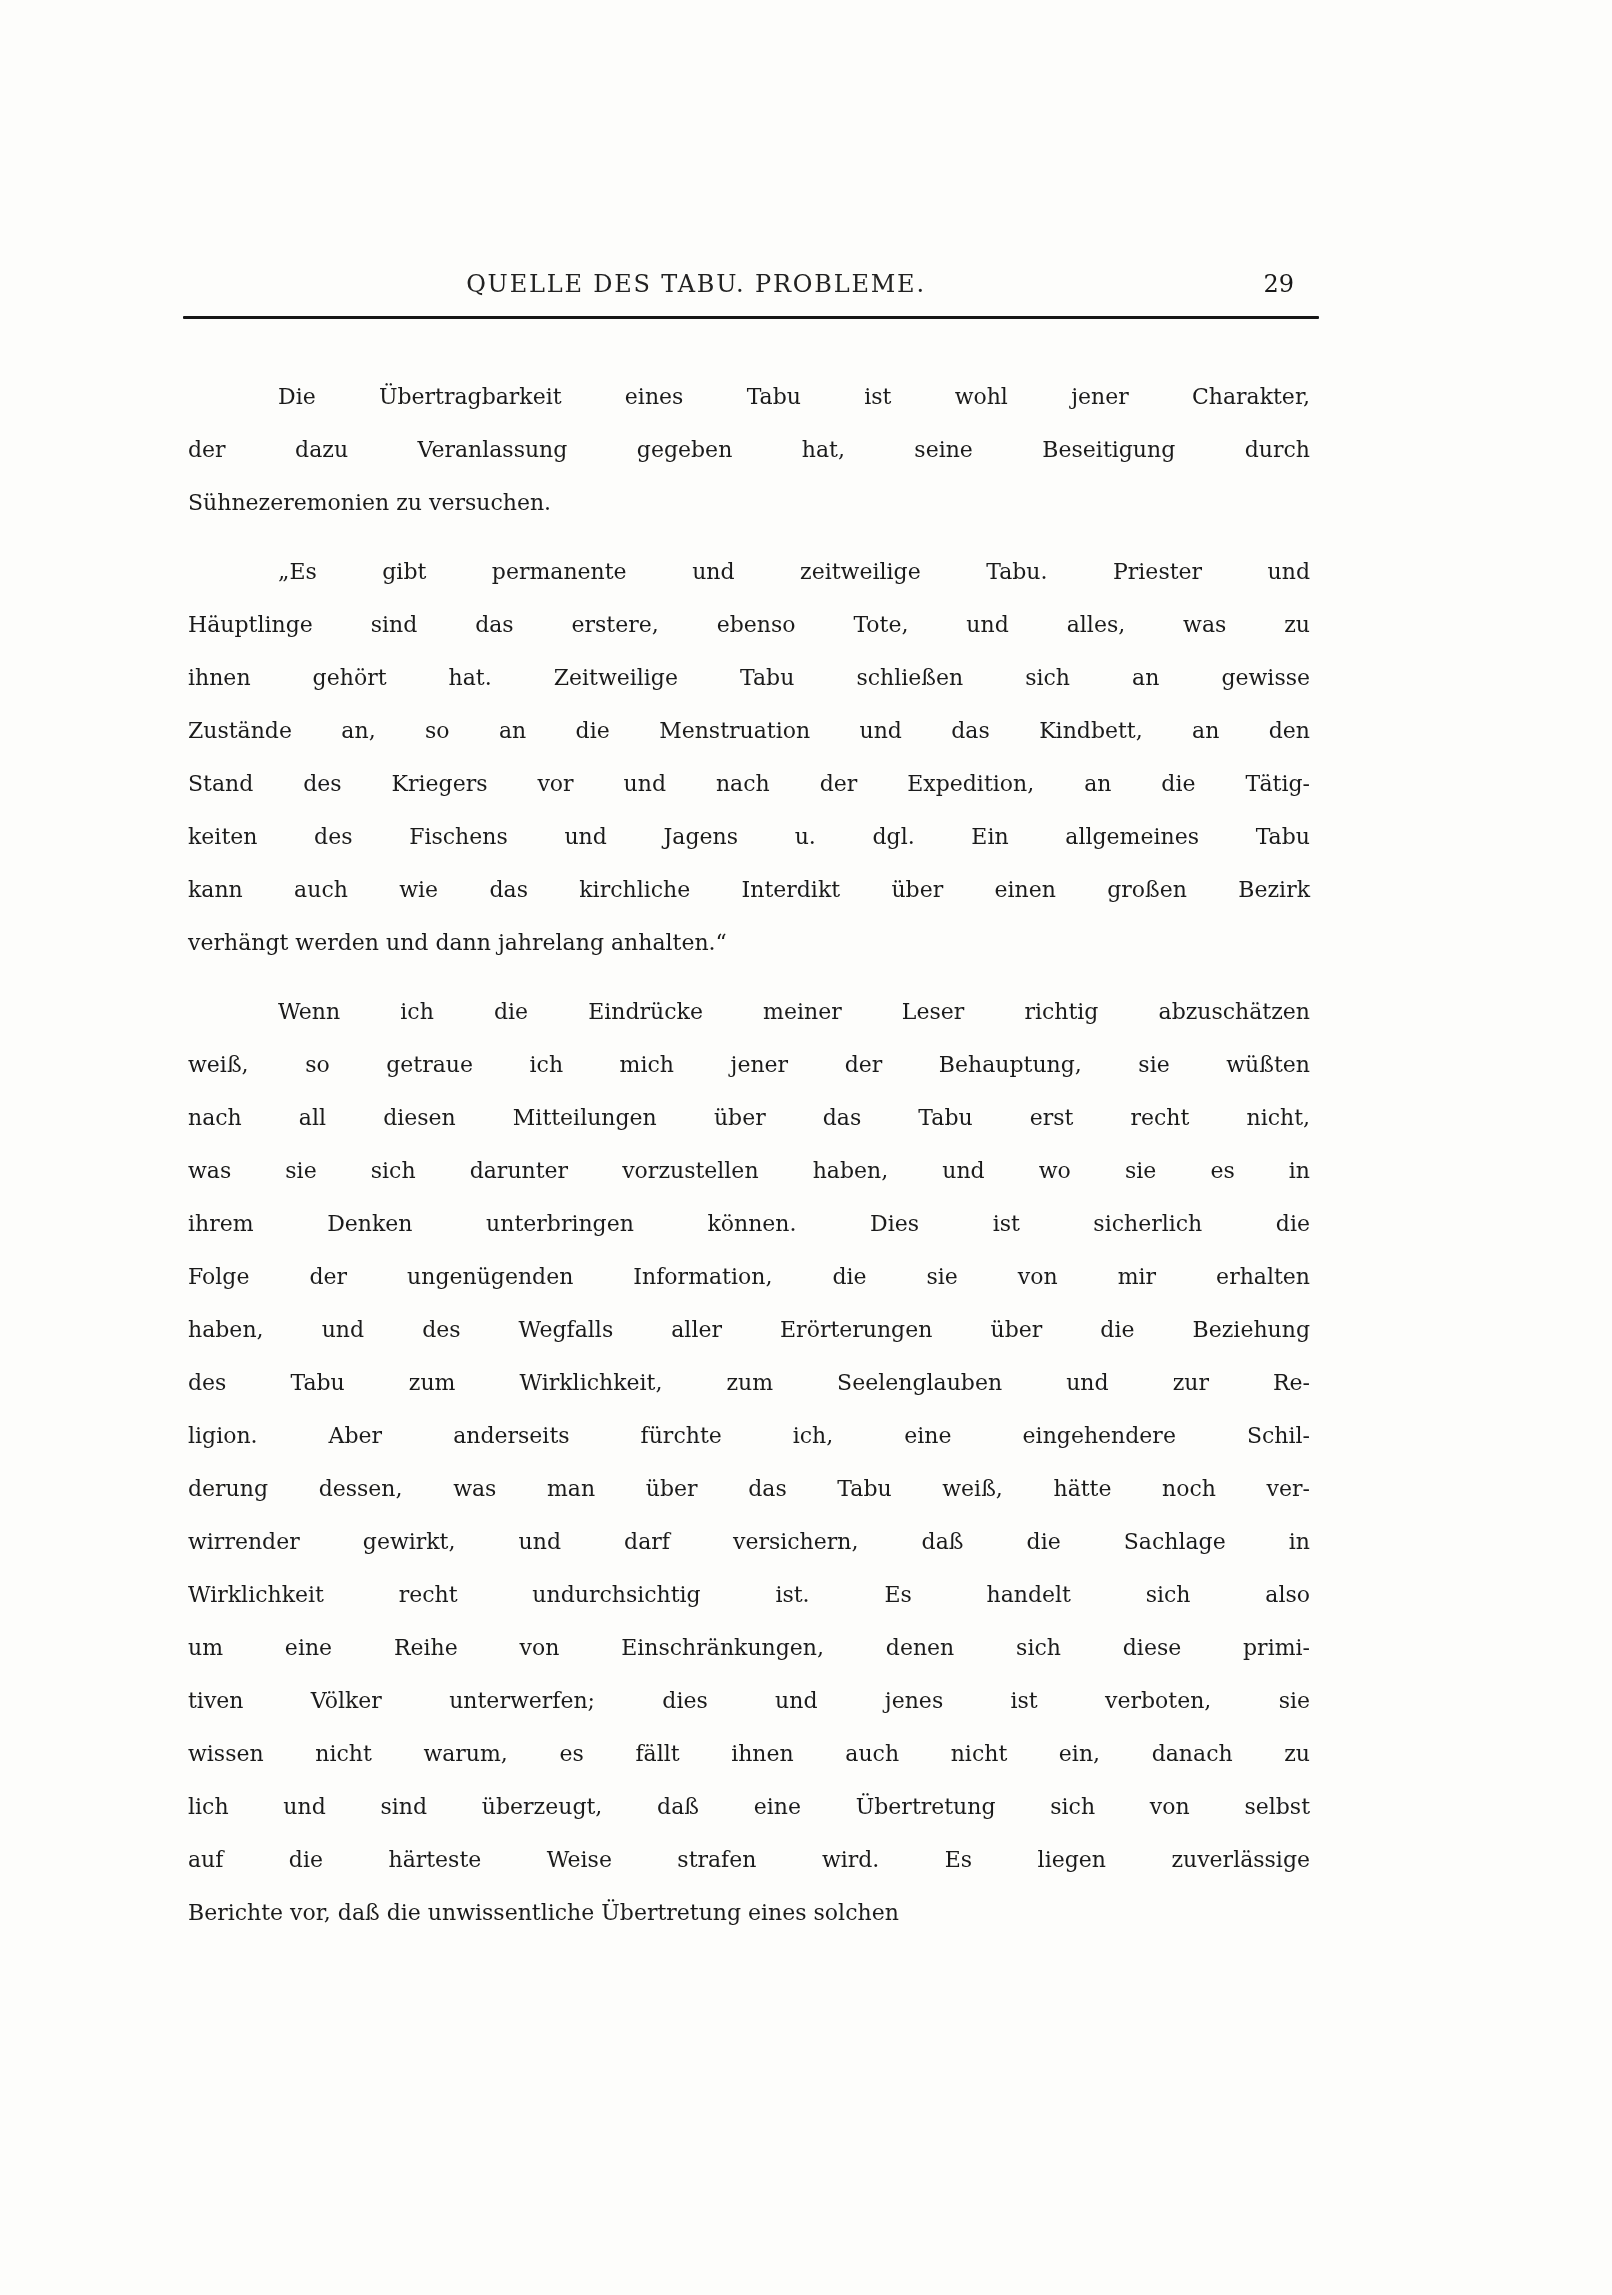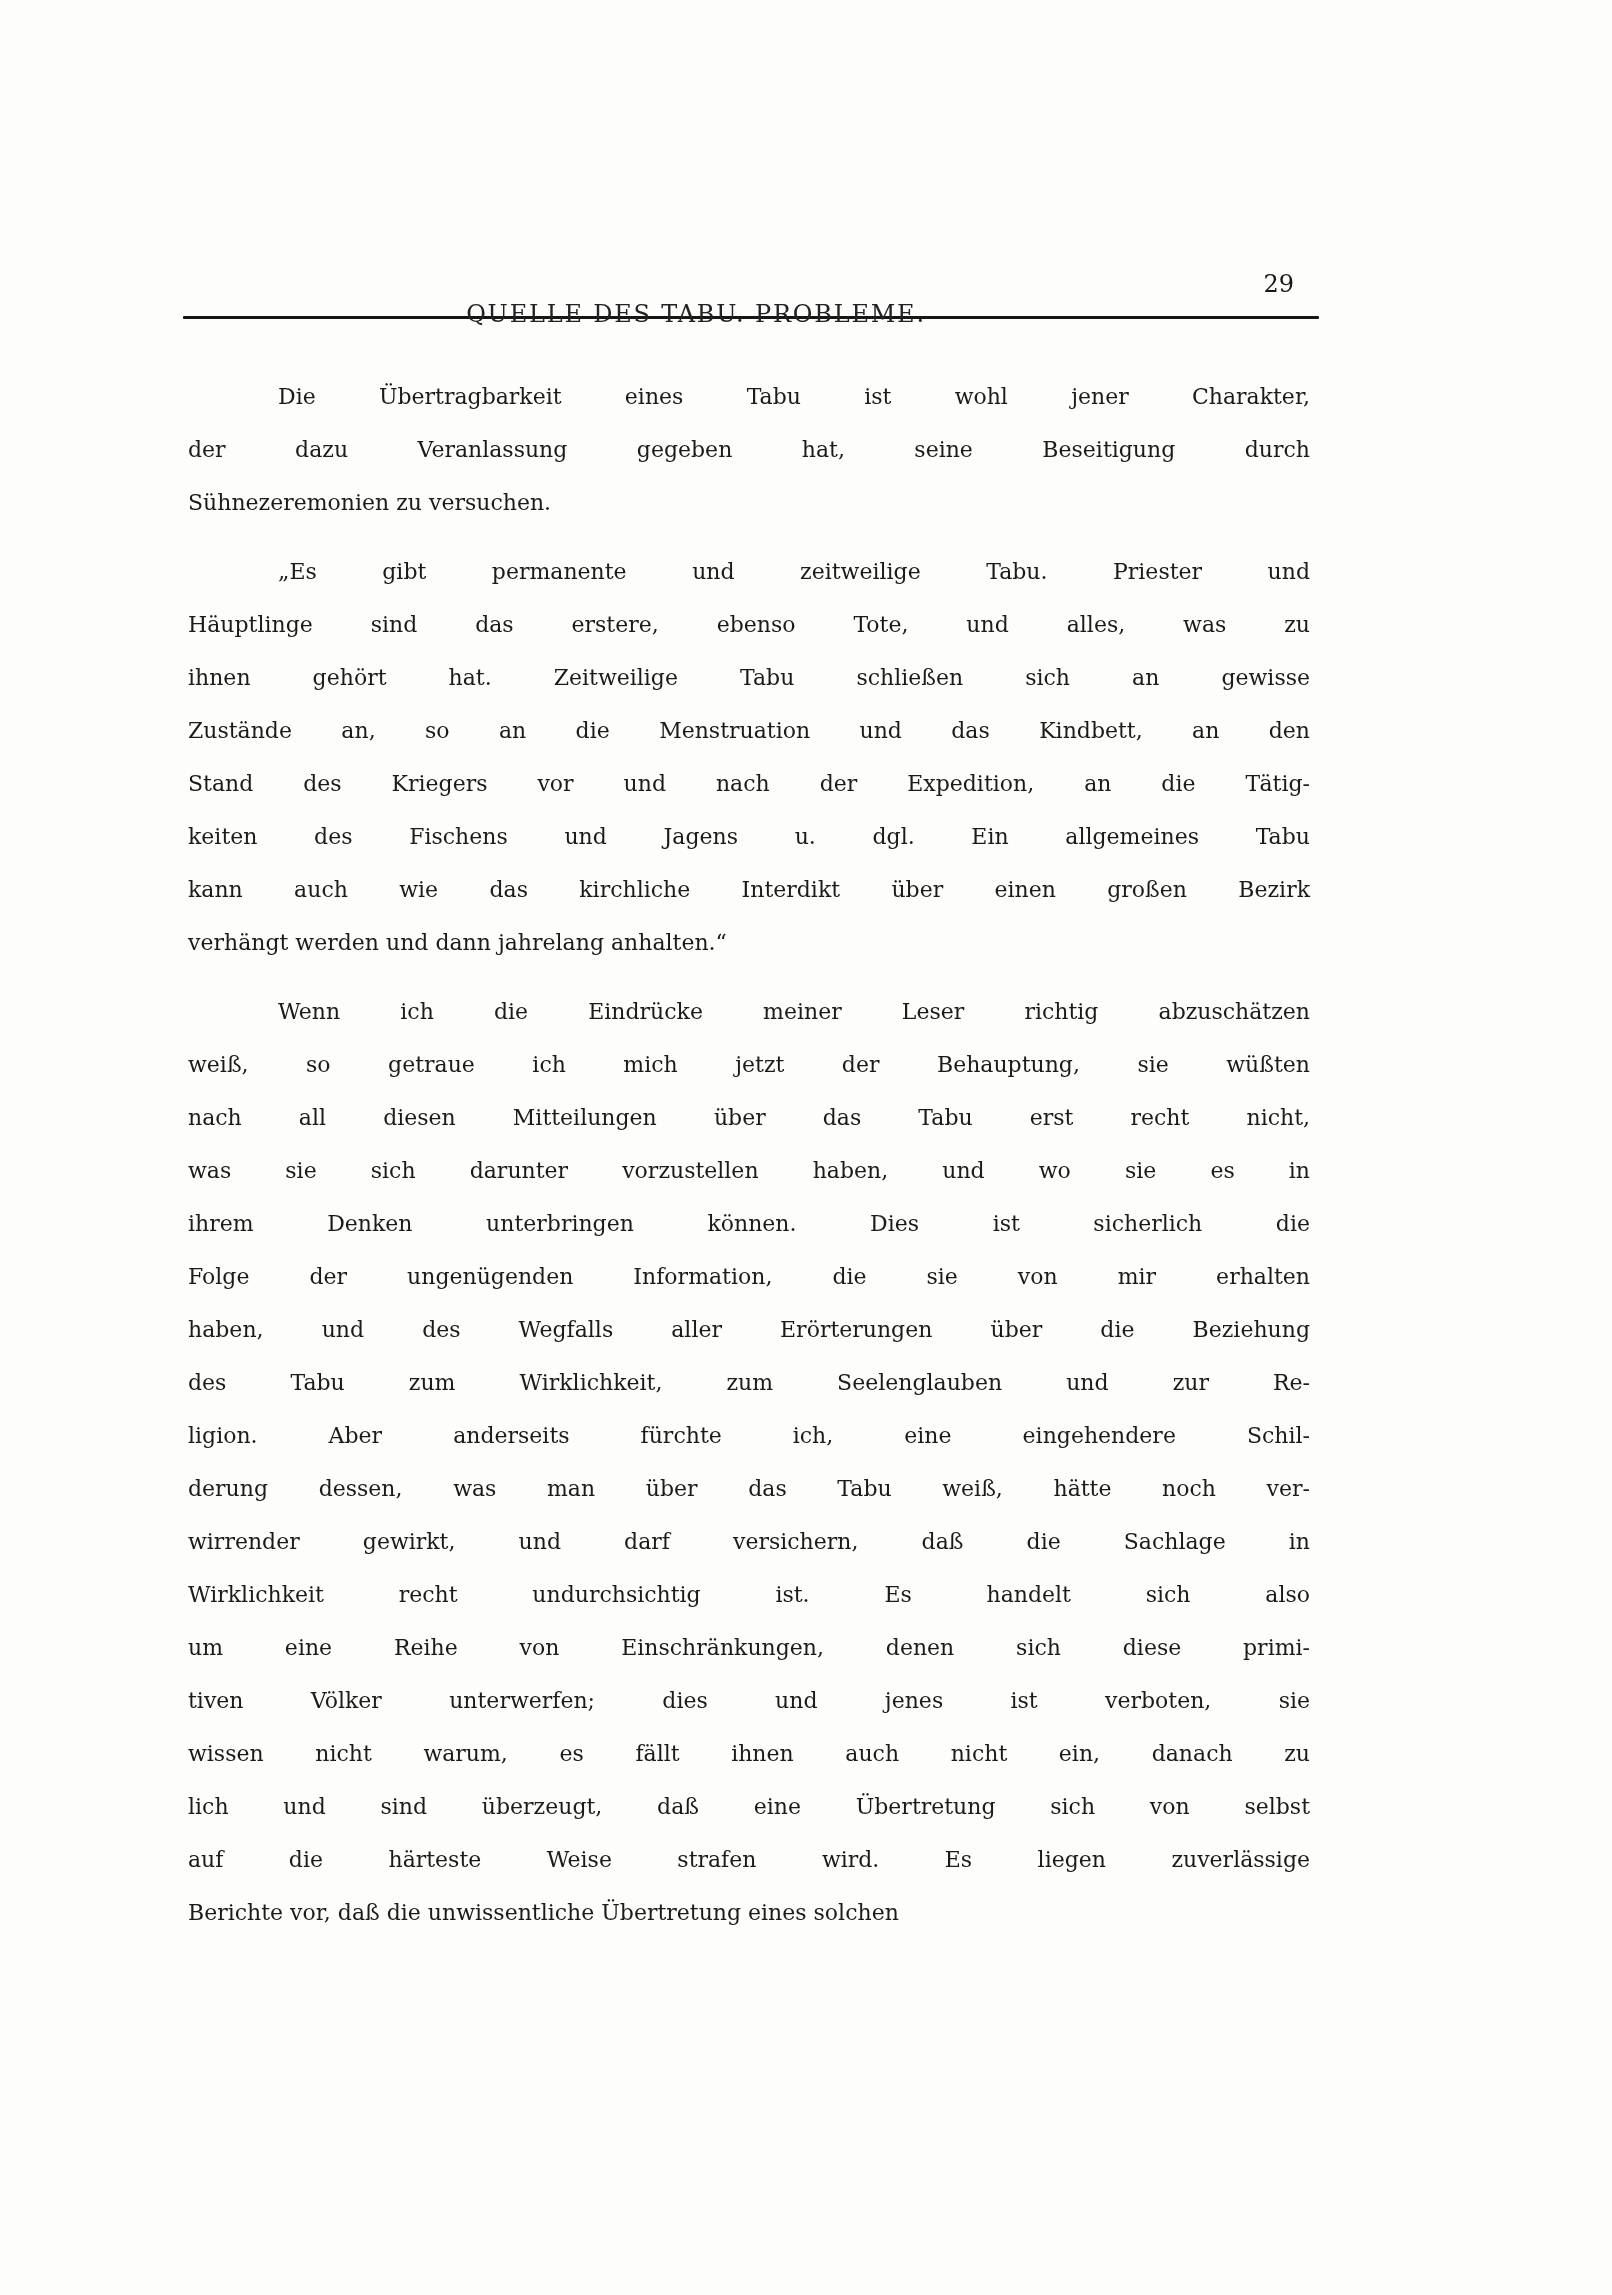--- a/index.html
+++ b/index.html
@@ -31,21 +31,20 @@
   .running-head .title {
     position: absolute;
     left: 0;
     right: 106px;
     text-align: center;
     font-size: 24px;
     letter-spacing: 1.8px;
     color: #222;
     line-height: 39px;
     font-weight: 500;
-    margin-top: 30px;
   }
   .running-head .pagenum {
     position: absolute;
     right: 16px;
     top: 0;
     font-size: 24px;
     line-height: 39px;
     color: #181818;
   }
   .head-rule {
@@ -100,21 +99,21 @@
           <div class="line">Häuptlinge sind das erstere, ebenso Tote, und alles, was zu</div>
           <div class="line">ihnen gehört hat. Zeitweilige Tabu schließen sich an gewisse</div>
           <div class="line">Zustände an, so an die Menstruation und das Kindbett, an den</div>
           <div class="line">Stand des Kriegers vor und nach der Expedition, an die Tätig-</div>
           <div class="line">keiten des Fischens und Jagens u. dgl. Ein allgemeines Tabu</div>
           <div class="line">kann auch wie das kirchliche Interdikt über einen großen Bezirk</div>
           <div class="line last">verhängt werden und dann jahrelang anhalten.“</div>
         </div>
         <div class="paragraph">
           <div class="line first">Wenn ich die Eindrücke meiner Leser richtig abzuschätzen</div>
-          <div class="line">weiß, so getraue ich mich jetzt der Behauptung, sie wüßten</div>
+          <div class="line">weiß, so getraue ich mich jener der Behauptung, sie wüßten</div>
           <div class="line">nach all diesen Mitteilungen über das Tabu erst recht nicht,</div>
           <div class="line">was sie sich darunter vorzustellen haben, und wo sie es in</div>
           <div class="line">ihrem Denken unterbringen können. Dies ist sicherlich die</div>
           <div class="line">Folge der ungenügenden Information, die sie von mir erhalten</div>
           <div class="line">haben, und des Wegfalls aller Erörterungen über die Beziehung</div>
           <div class="line">des Tabu zum Wirklichkeit, zum Seelenglauben und zur Re-</div>
           <div class="line">ligion. Aber anderseits fürchte ich, eine eingehendere Schil-</div>
           <div class="line">derung dessen, was man über das Tabu weiß, hätte noch ver-</div>
           <div class="line">wirrender gewirkt, und darf versichern, daß die Sachlage in</div>
           <div class="line">Wirklichkeit recht undurchsichtig ist. Es handelt sich also</div>

